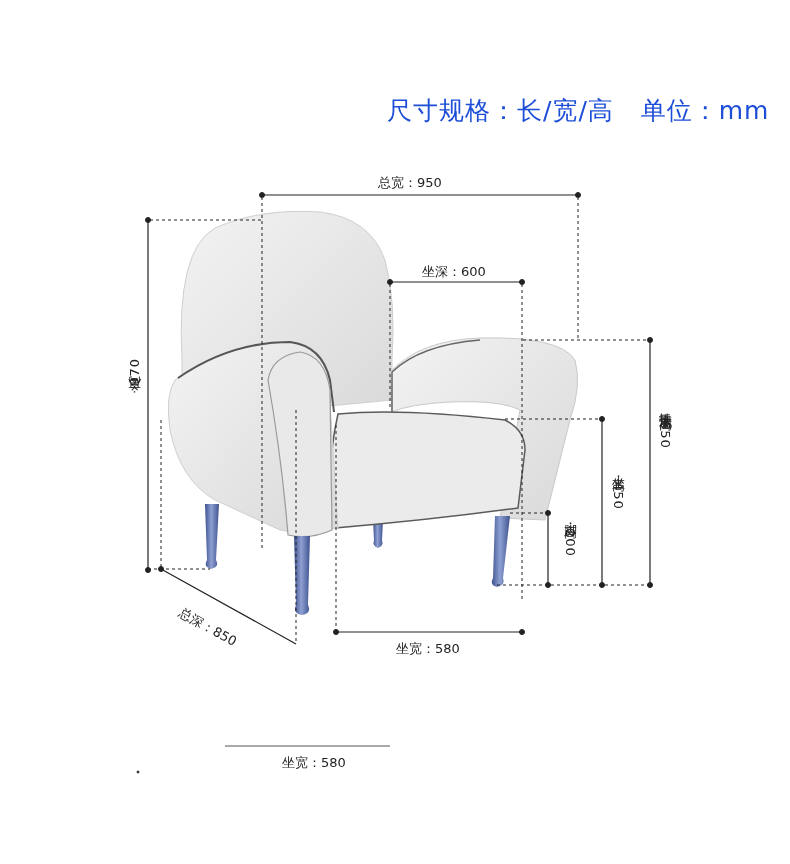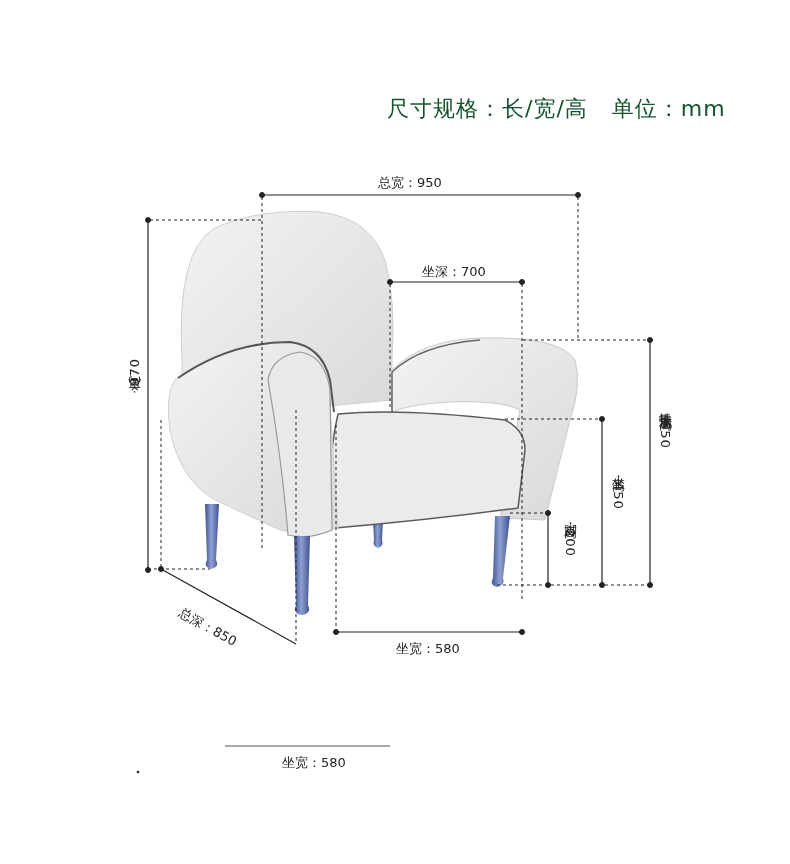--- a/index.html
+++ b/index.html
@@ -1,17 +1,17 @@
 <!DOCTYPE html>
 <html><head>
 <meta charset="utf-8">
 <style>
   html, body { margin: 0; padding: 0; background: #ffffff; }
   body { width: 790px; height: 864px; position: relative; overflow: hidden; font-family: "DejaVu Sans", sans-serif; color: #222; }
-  .title { position: absolute; left: 387px; top: 94px; font-size: 22px; letter-spacing: 1px; color: #14532d; white-space: pre; }
+  .title { position: absolute; left: 387px; top: 94px; font-size: 25px; letter-spacing: 1px; color: #1d4ed8; white-space: pre; }
   .lbl { position: absolute; font-size: 13px; color: #222; white-space: nowrap; }
   .vlbl { position: absolute; font-size: 13px; color: #222; writing-mode: vertical-rl; white-space: nowrap; letter-spacing: 1px; }
   .vlbl.rot { transform: rotate(180deg); }
   svg.canvas { position: absolute; left: 0; top: 0; }
 </style>
 </head>
 <body>
 
 <div class="title">尺寸规格：长/宽/高   单位：mm</div>
 
@@ -95,20 +95,20 @@
     <circle cx="336" cy="632" r="2.5"></circle>
       <circle cx="522" cy="632" r="2.5"></circle>
     <line x1="336" y1="425" x2="336" y2="630" stroke-width="1" stroke-dasharray="3,3"></line>
 
     <line x1="225" y1="746" x2="390" y2="746" stroke="#555" stroke-width="1"></line>
     <circle cx="138" cy="772" r="1" fill="#555"></circle>
   </g>
 </svg>
 
 <div class="lbl" style="left:378px; top:174px;">总宽：950</div>
-<div class="lbl" style="left:422px; top:263px;">坐深：700</div>
+<div class="lbl" style="left:422px; top:263px;">坐深：600</div>
 <div class="vlbl rot" style="left:126px; top:358px;">总高：970</div>
 <div class="vlbl" style="left:656px; top:402px;">扶手离地高：650</div>
 <div class="vlbl" style="left:609px; top:466px;">坐高：450</div>
 <div class="vlbl" style="left:561px; top:513px;">脚高：200</div>
 <div class="lbl" style="left:184px; top:604px; transform: rotate(29deg); transform-origin: left top;">总深：850</div>
 <div class="lbl" style="left:396px; top:640px;">坐宽：580</div>
 <div class="lbl" style="left:282px; top:754px;">坐宽：580</div>
 
 </body></html>

